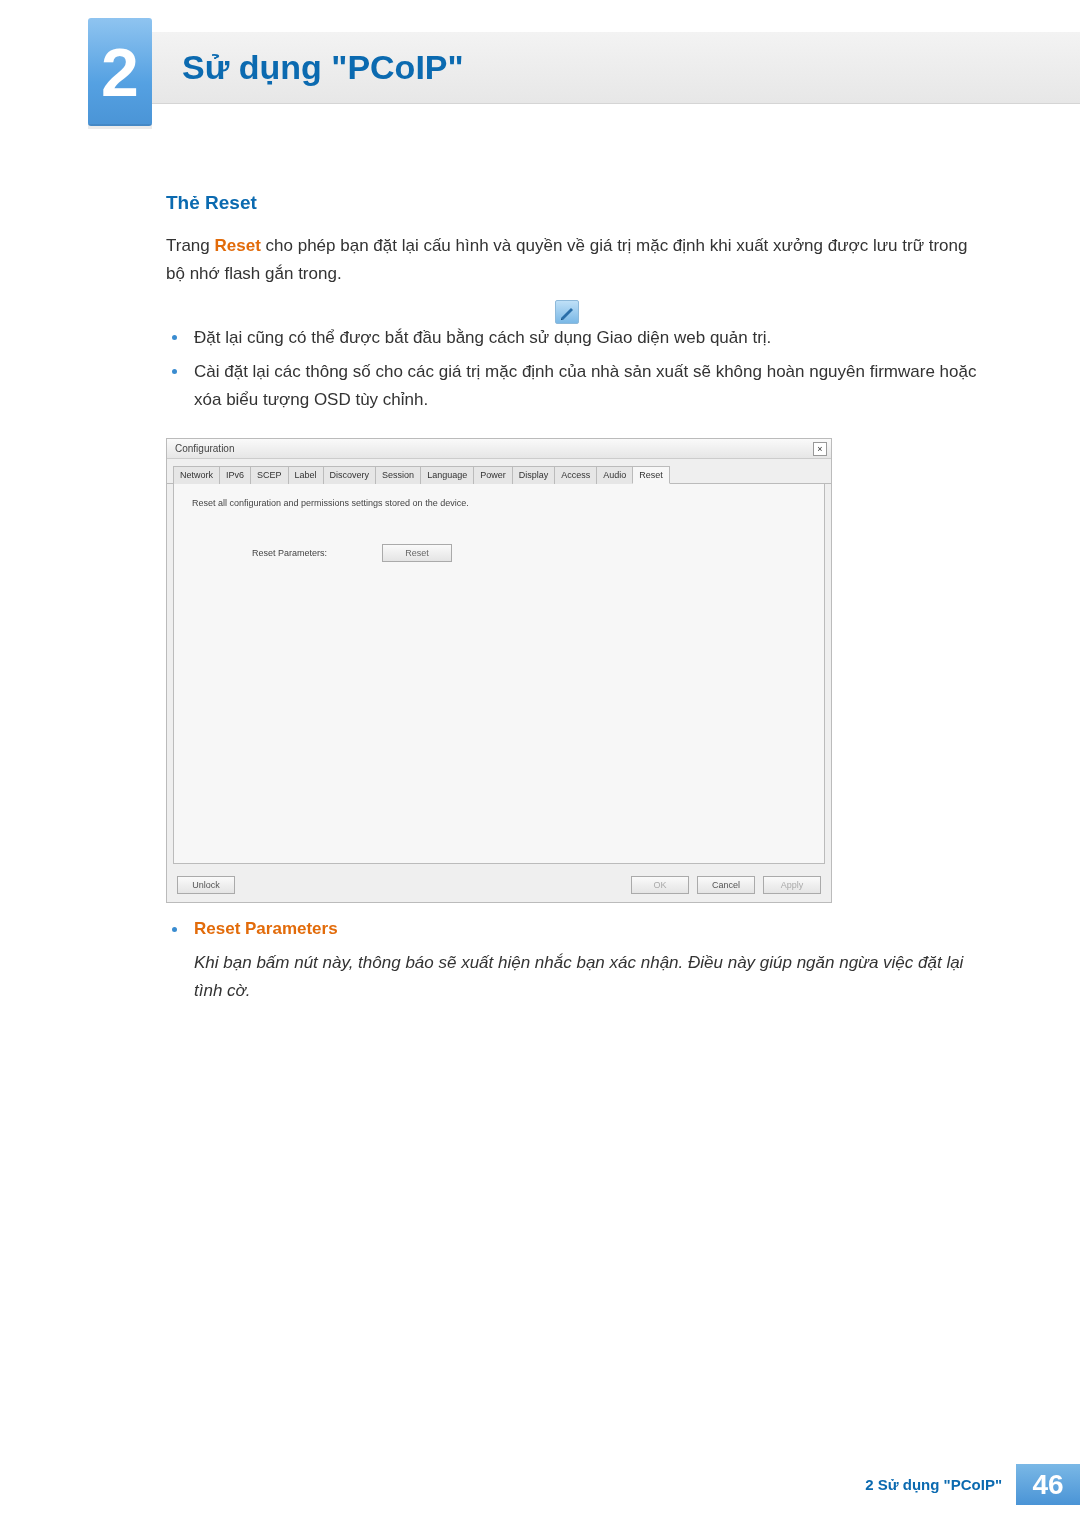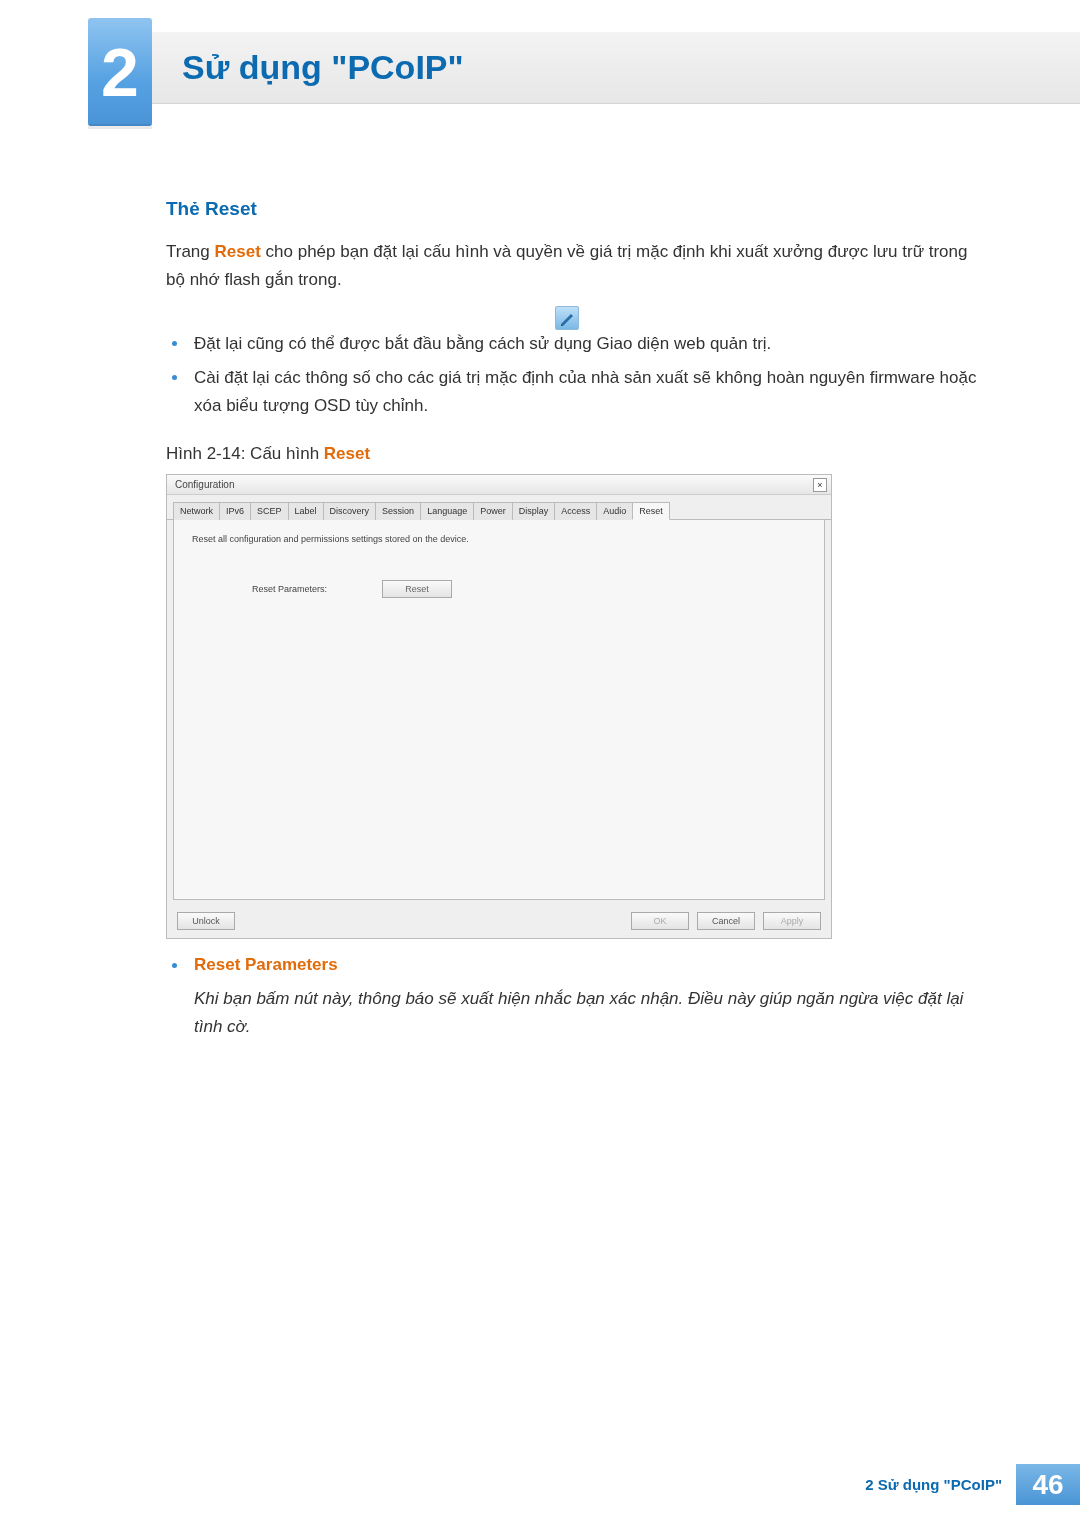--- a/index.html
+++ b/index.html
@@ -47,21 +47,21 @@
 .chapter-title {
   position: absolute;
   top: 48px;
   left: 182px;
   font-size: 34px;
   font-weight: bold;
   color: #0b6ab0;
 }
 .content {
   position: absolute;
-  top: 198px;
+  top: 192px;
   left: 166px;
   right: 90px;
 }
 .section-heading {
   color: #0b6ab0;
   font-size: 19px;
   font-weight: bold;
   margin-bottom: 18px;
 }
 .para {
@@ -293,23 +293,20 @@
           <path d="M2 14 L12 4 L14 6 L4 16 Z" fill="#2a6ea8"></path>
           <path d="M2 16 L2 14 L4 16 Z" fill="#1a4f7d"></path>
         </svg>
     </div>
     <ul class="bullet-list">
       <li>Đặt lại cũng có thể được bắt đầu bằng cách sử dụng Giao diện web quản trị.</li>
       <li>Cài đặt lại các thông số cho các giá trị mặc định của nhà sản xuất sẽ không hoàn nguyên firmware hoặc xóa biểu tượng OSD tùy chỉnh.</li>
     </ul>
   </div>
 
-  <p class="fig-caption">
-    <span>Hình 2-14: Cấu hình </span><span class="accent">Reset</span>
-  </p>
 
   <div class="config-window">
     <div class="cw-titlebar">
       <span class="cw-title">Configuration</span>
       <div class="cw-close">×</div>
     </div>
     <div class="cw-tabs">
       <div class="cw-tab">Network</div>
       <div class="cw-tab">IPv6</div>
       <div class="cw-tab">SCEP</div>

